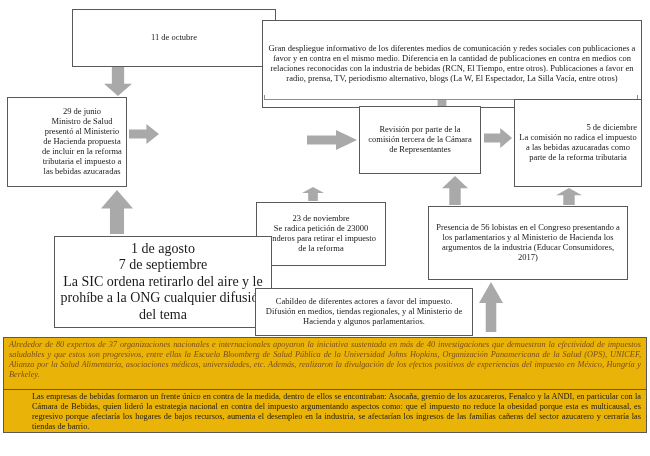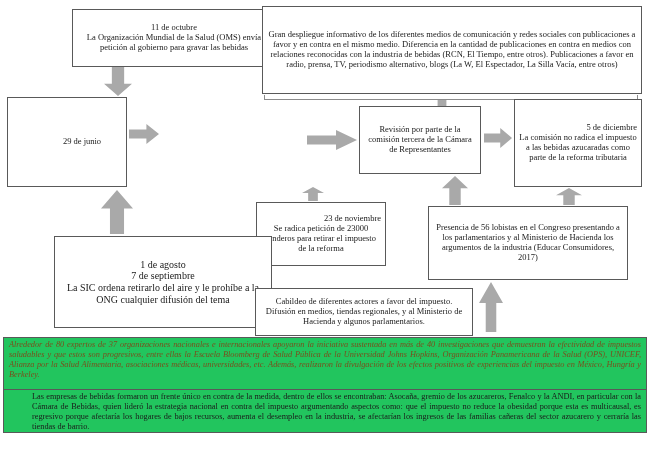--- a/index.html
+++ b/index.html
@@ -10,44 +10,44 @@
     overflow:hidden;
   }
   .box {
     position:absolute; background:#ffffff; border:1px solid #595959;
     font-size:8.5px; line-height:1.17; text-align:center;
     padding:2px 4px; display:flex; flex-direction:column; justify-content:center;
     overflow:hidden;
   }
   .box .date { display:block; }
   .band {
-    position:absolute; background:#22c55e; border:1px solid #595959;
+    position:absolute; background:#eab308; border:1px solid #595959;
     font-size:8.3px; line-height:1.22; text-align:justify; padding:2px 5px;
     overflow:hidden;
   }
   .band.apoyo { color:#7a4f1d; font-style:italic; }
   .arrow { position:absolute; background:#a9a9a9; }
   .ar-right { clip-path:polygon(0 28%,58% 28%,58% 0,100% 50%,58% 100%,58% 72%,0 72%); }
   .ar-down  { clip-path:polygon(28% 0,72% 0,72% 58%,100% 58%,50% 100%,0 58%,28% 58%); }
   .ar-up    { clip-path:polygon(50% 0,100% 42%,72% 42%,72% 100%,28% 100%,28% 42%,0 42%); }
   .bracket {
     position:absolute; border-left:1px solid #8c8c8c; border-right:1px solid #8c8c8c;
     border-bottom:1px solid #8c8c8c;
   }
 
   
   .b-oms      { left:33px;  top:9px;   width:204px; height:58px;margin-left:39px; }
-  .b-media    { left:262px; top:6px;   width:380px; height:88px; }
+  .b-media    { left:262px; top:20px;   width:380px; height:88px; }
   .b-junio    { left:7px;   top:97px;  width:120px; height:90px;padding-left:34px; }
   .b-oct19    { left:161px; top:110px; width:142px; height:76px; }
   .b-revision { left:359px; top:106px; width:122px; height:68px; }
   .b-dic      { left:514px; top:99px;  width:128px; height:88px;align-items:flex-end; }
-  .b-nov23    { left:256px; top:202px; width:130px; height:64px;align-items:flex-end; }
+  .b-nov23    { left:256px; top:202px; width:130px; height:64px; }
   .b-lobistas { left:428px; top:206px; width:200px; height:74px; }
-  .b-agosto   { left:54px;  top:236px; width:218px; height:92px; font-size:10px; }
+  .b-agosto   { left:54px;  top:236px; width:218px; height:92px; font-size:14px; }
   .b-cabildeo { left:255px; top:288px; width:218px; height:48px;align-items:center; }
   .band.apoyo     { left:3px; top:337px; width:644px; height:54px; }
   .band.industria { left:3px; top:389px; width:644px; height:44px;padding-left:28px; }
 
   
   .a-down-oms   { left:104px; top:67px;  width:28px; height:29px; }
   .bkt-media    { left:264px; top:95px;  width:374px; height:5px; }
   .a-down-media { left:432px; top:100px; width:20px; height:12px; }
   .a-right-ab   { left:129px; top:124px; width:30px; height:20px; }
   .a-right-bc   { left:307px; top:130px; width:50px; height:20px; }
@@ -58,33 +58,33 @@
   .a-up-lob-d   { left:556px; top:188px; width:26px; height:17px; }
   .a-up-cab     { left:479px; top:282px; width:24px; height:50px; }
 </style>
 </head>
 <body>
 
 <div class="canvas">
 
   <div class="box b-oms">
     <span class="date">11 de octubre</span>
-    <span>La Organización Mundial de la Salud (OMS) envía petición al gobierno para gravar las bebidas</span>
   </div>
 
   <div class="box b-media">
     <span>Gran despliegue informativo de los diferentes medios de comunicación y redes sociales con publicaciones a favor y en contra en el mismo medio. Diferencia en la cantidad de publicaciones en contra en medios con relaciones reconocidas con la industria de bebidas (RCN, El Tiempo, entre otros). Publicaciones a favor en radio, prensa, TV, periodismo alternativo, blogs (La W, El Espectador, La Silla Vacía, entre otros)</span>
   </div>
 
   <div class="arrow ar-down a-down-oms"></div>
   <div class="bracket bkt-media"></div>
   <div class="arrow ar-down a-down-media"></div>
 
   <div class="box b-junio">
     <span class="date">29 de junio</span>
+    <span>Ministro de Salud presentó al Ministerio de Hacienda propuesta de incluir en la reforma tributaria el impuesto a las bebidas azucaradas</span>
   </div>
 
   <div class="arrow ar-right a-right-ab"></div>
 
 
   <div class="arrow ar-right a-right-bc"></div>
 
   <div class="box b-revision">
     <span>Revisión por parte de la comisión tercera de la Cámara de Representantes</span>
   </div>

